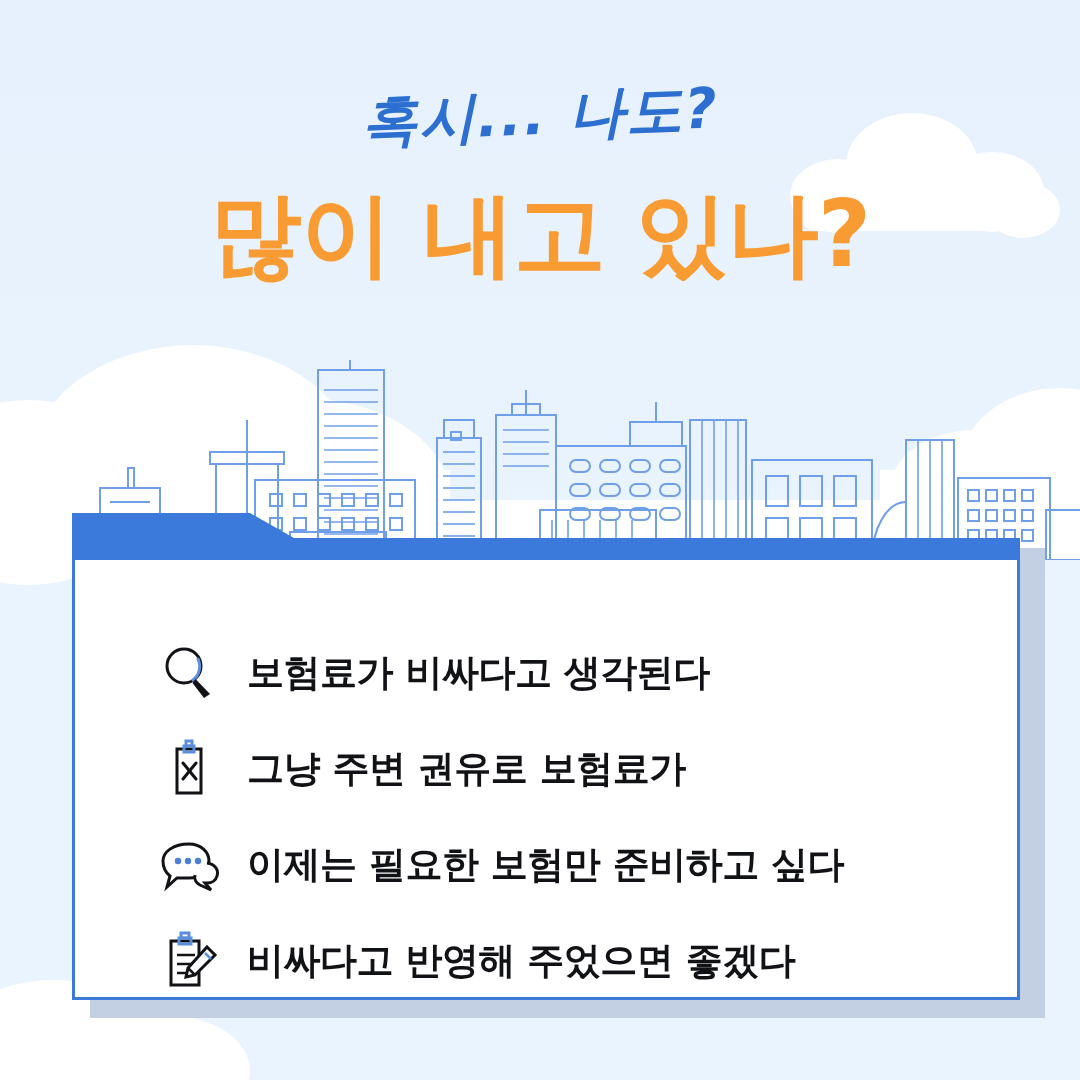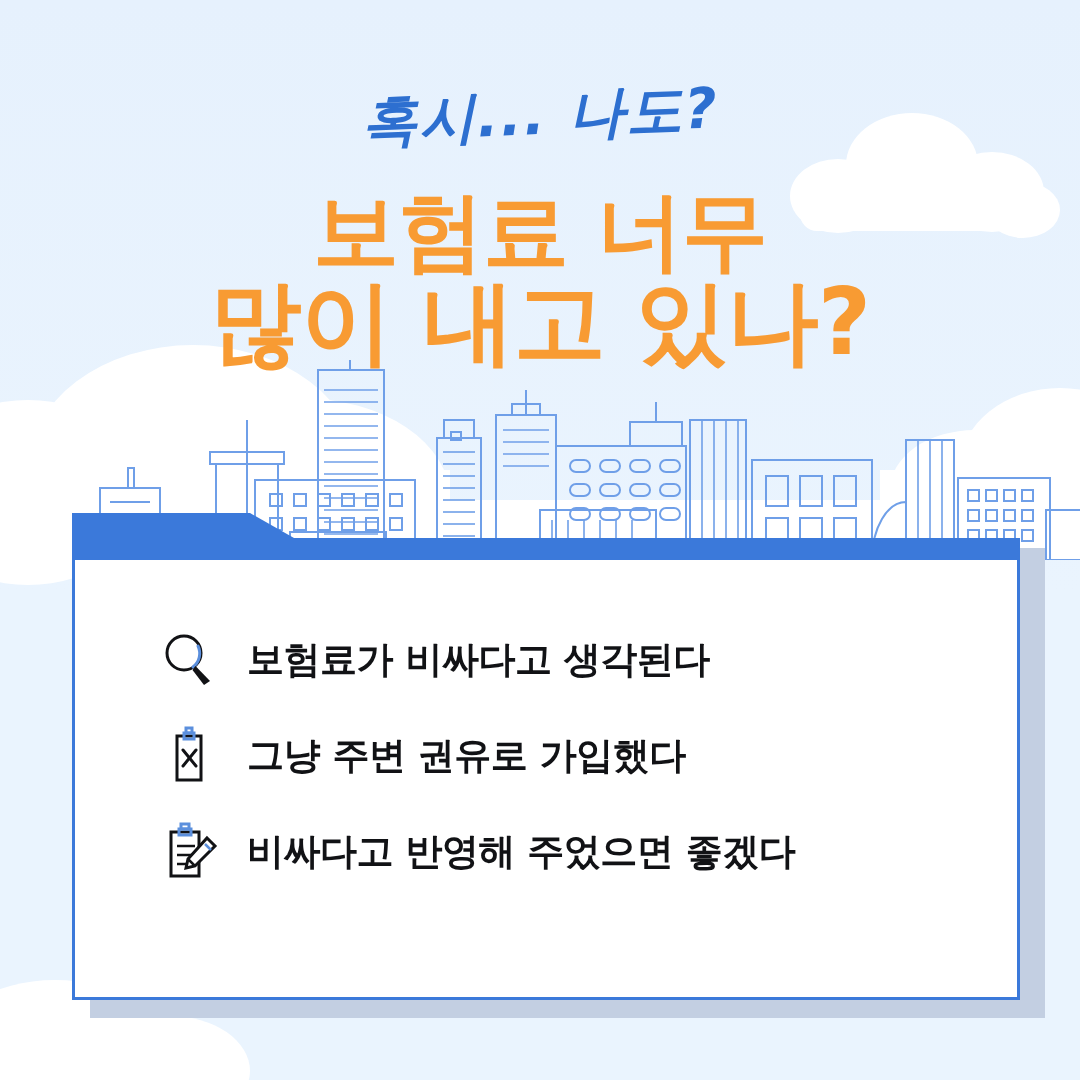--- a/index.html
+++ b/index.html
@@ -168,21 +168,21 @@
     width: 948px;
     height: 443px;
     background: #ffffff;
     border: 3px solid #3b79da;
     box-sizing: border-box;
   }
 
   .list {
     position: absolute;
     left: 0;
-    top: 3px;
+    top: 16px;
     width: 100%;
     height: 100%;
     padding: 52px 0 0 78px;
     box-sizing: border-box;
   }
 
   .item {
     display: flex;
     align-items: center;
     height: 90px;
@@ -383,21 +383,20 @@
           <rect x="1022" y="170" width="11" height="11"></rect>
       </g>
 
       <rect x="1046" y="150" width="40" height="50"></rect>
     </g>
   </svg>
 
   <div class="hand-line">혹시... 나도?</div>
 
   <div class="headline">
-    <span class="l1">보험료 너무</span>
     <span class="l2">많이 내고 있나?</span>
   </div>
 
   <div class="panel-shadow"></div>
 
   <div class="panel-tab">
     <div class="seg-left"></div>
     <div class="seg-slope"></div>
     <div class="seg-right"></div>
   </div>
@@ -419,23 +418,35 @@
       <div class="item">
         <span class="ico">
           <svg width="64" height="64" viewBox="0 0 64 64" fill="none">
             <path d="M20 12 H44 V56 H20 Z" stroke="#111215" stroke-width="3" fill="none"></path>
             <path d="M27 9 H37 V15 H27 Z" stroke="#5b8fdd" stroke-width="3" fill="none"></path>
             <path d="M29 4 H35 V9 H29 Z" stroke="#5b8fdd" stroke-width="3" fill="none"></path>
             <line x1="26" y1="26" x2="39" y2="42" stroke="#111215" stroke-width="3" stroke-linecap="round"></line>
             <line x1="39" y1="26" x2="26" y2="42" stroke="#111215" stroke-width="3" stroke-linecap="round"></line>
           </svg>
         </span>
-        <span class="txt">그냥 주변 권유로 가입했다</span>
+        <span class="txt">그냥 주변 권유로 보험료가</span>
       </div>
 
+      <div class="item">
+        <span class="ico">
+          <svg width="68" height="64" viewBox="0 0 68 64" fill="none">
+            <path d="M34 11 C46 11 54 19 54 28 C54 37 46 45 34 45 L22 45 L12 54 L15 43 C10 39 8 34 8 28 C8 19 18 11 34 11 Z" stroke="#111215" stroke-width="3" fill="#ffffff"></path>
+            <circle cx="23" cy="28" r="3.2" fill="#4a7fd4"></circle>
+            <circle cx="33" cy="28" r="3.2" fill="#4a7fd4"></circle>
+            <circle cx="43" cy="28" r="3.2" fill="#4a7fd4"></circle>
+            <path d="M52 30 C60 31 64 37 62 43 C61 47 57 50 52 50 L50 50 L56 57 L45 52 C41 50 39 46 40 42" stroke="#111215" stroke-width="3" fill="#ffffff"></path>
+          </svg>
+        </span>
+        <span class="txt">이제는 필요한 보험만 준비하고 싶다</span>
+      </div>
 
       <div class="item">
         <span class="ico">
           <svg width="68" height="64" viewBox="0 0 68 64" fill="none">
             <path d="M16 12 H44 V56 H16 Z" stroke="#111215" stroke-width="3" fill="none"></path>
             <path d="M24 9 H36 V15 H24 Z" stroke="#5b8fdd" stroke-width="3" fill="none"></path>
             <path d="M26 4 H34 V9 H26 Z" stroke="#5b8fdd" stroke-width="3" fill="none"></path>
             <line x1="22" y1="26" x2="40" y2="26" stroke="#111215" stroke-width="2.5"></line>
             <line x1="22" y1="35" x2="40" y2="35" stroke="#111215" stroke-width="2.5"></line>
             <line x1="22" y1="44" x2="36" y2="44" stroke="#111215" stroke-width="2.5"></line>

